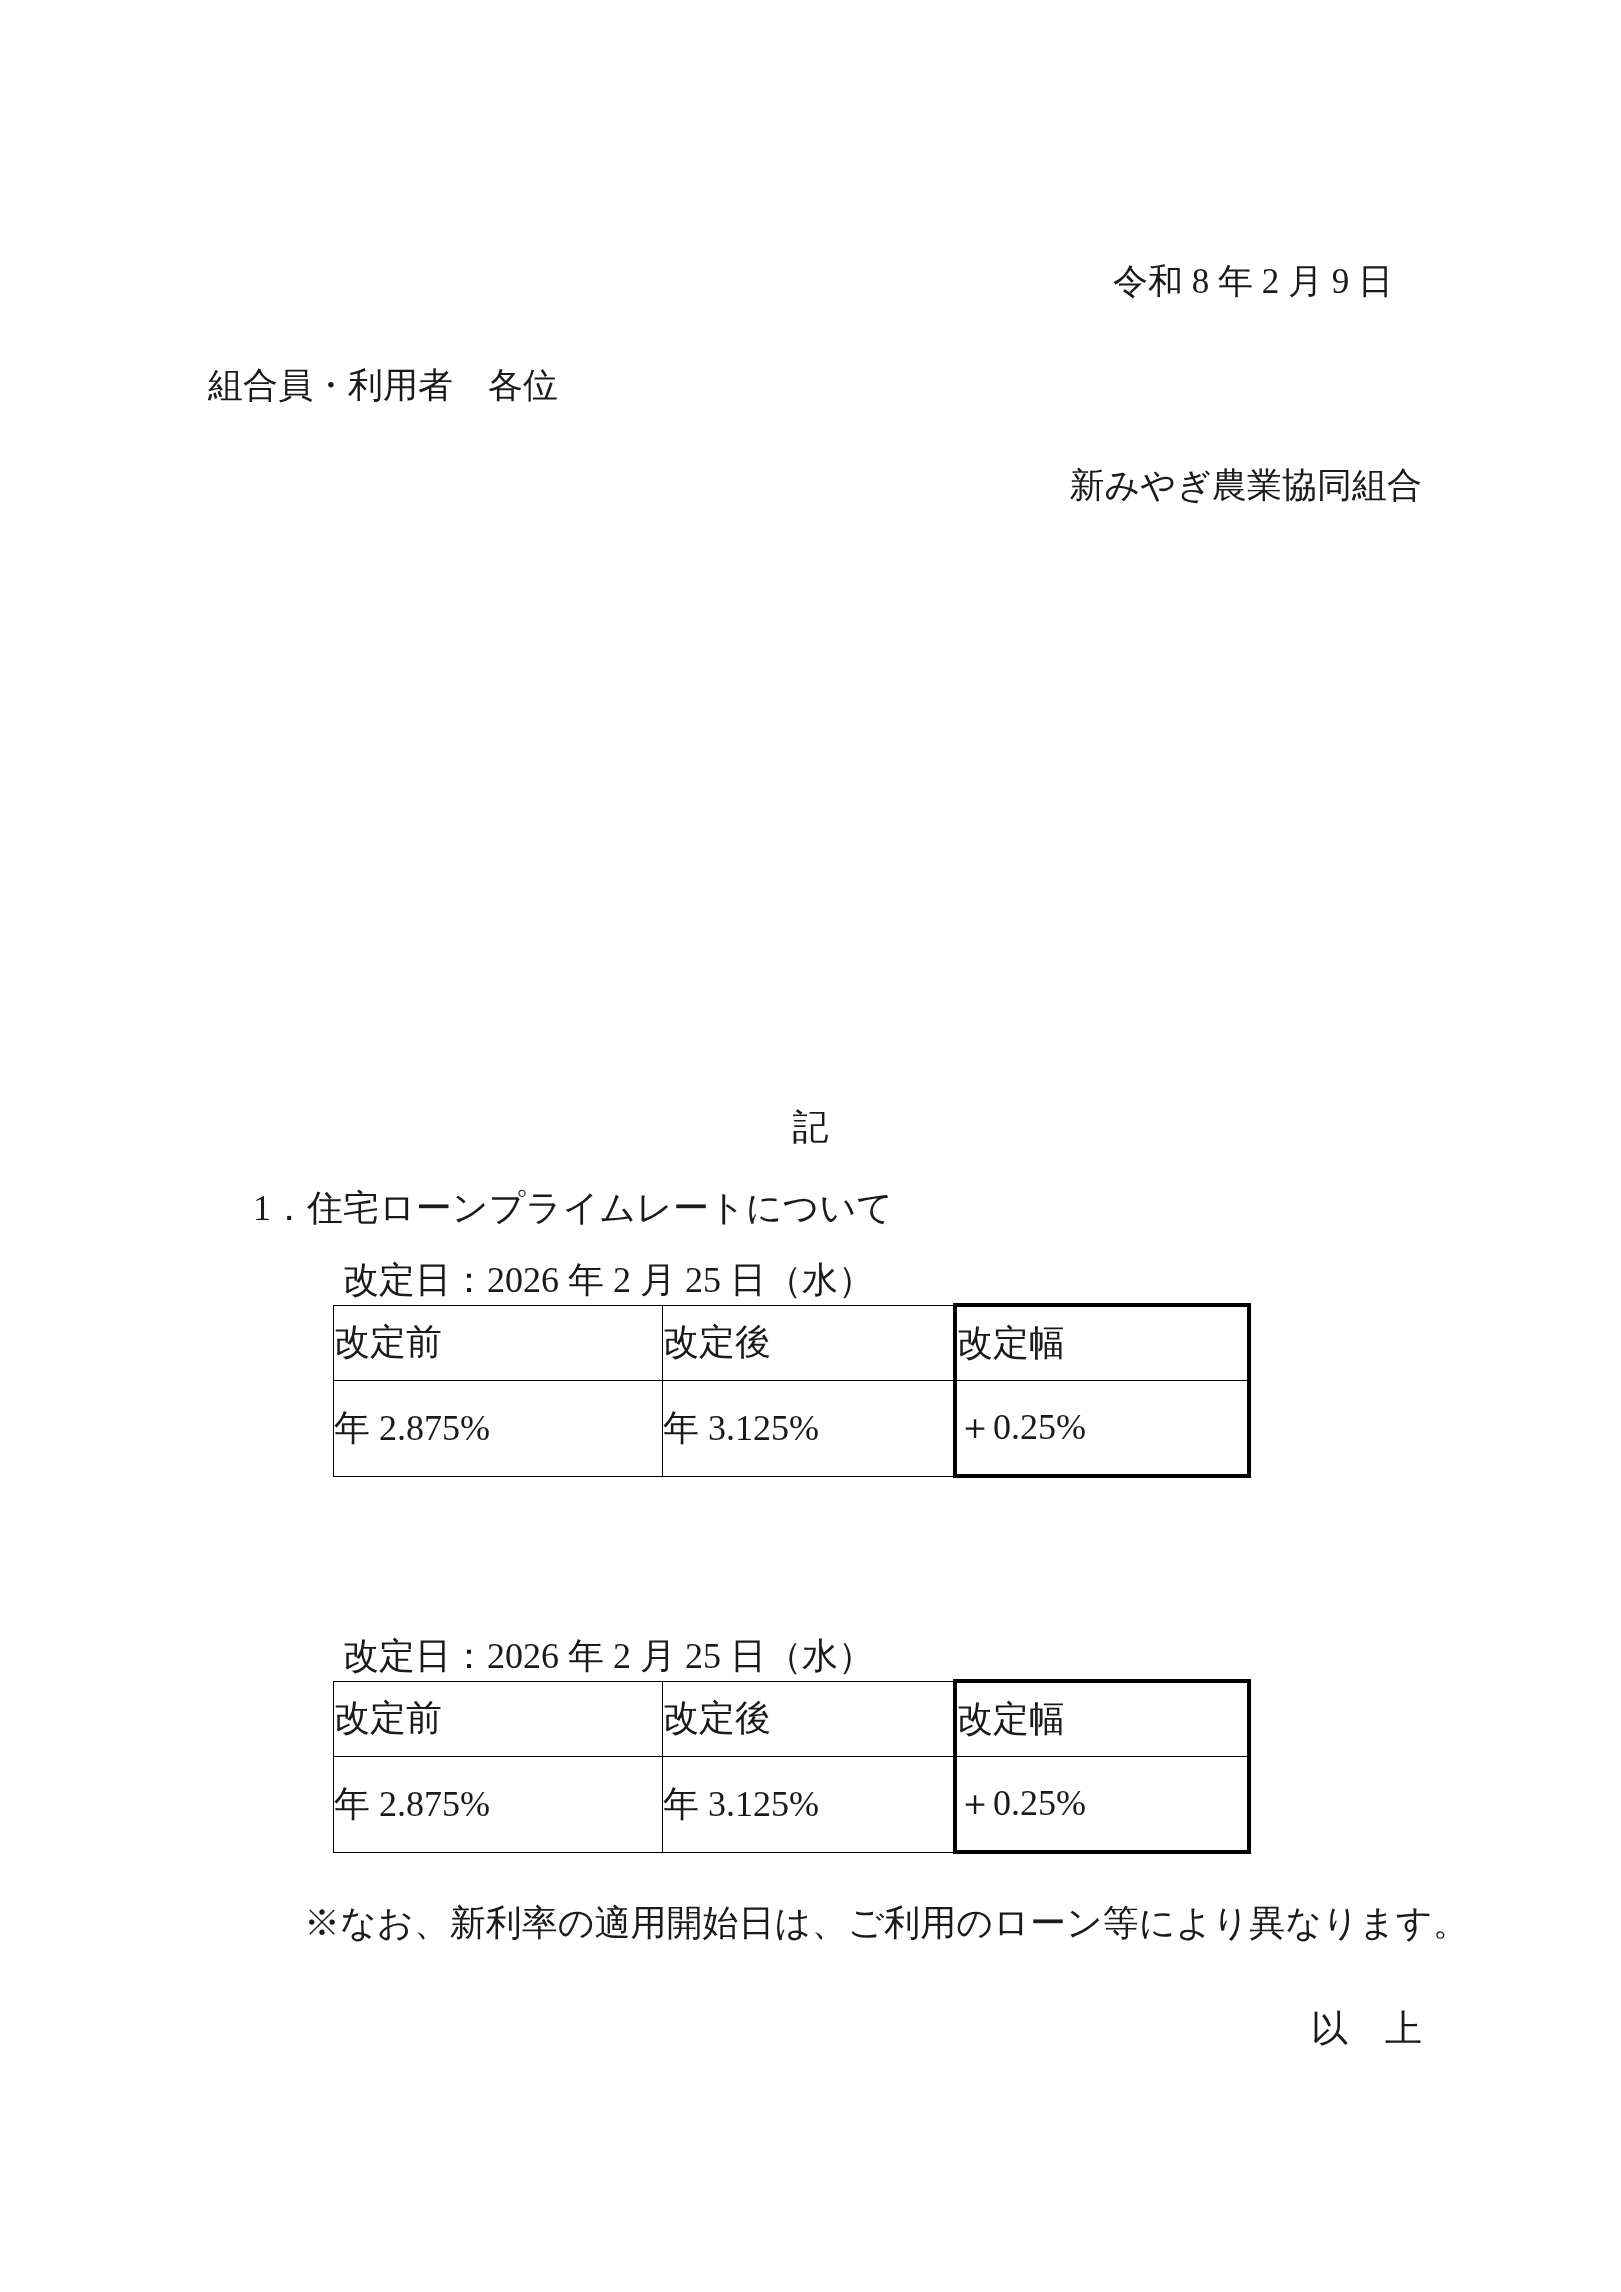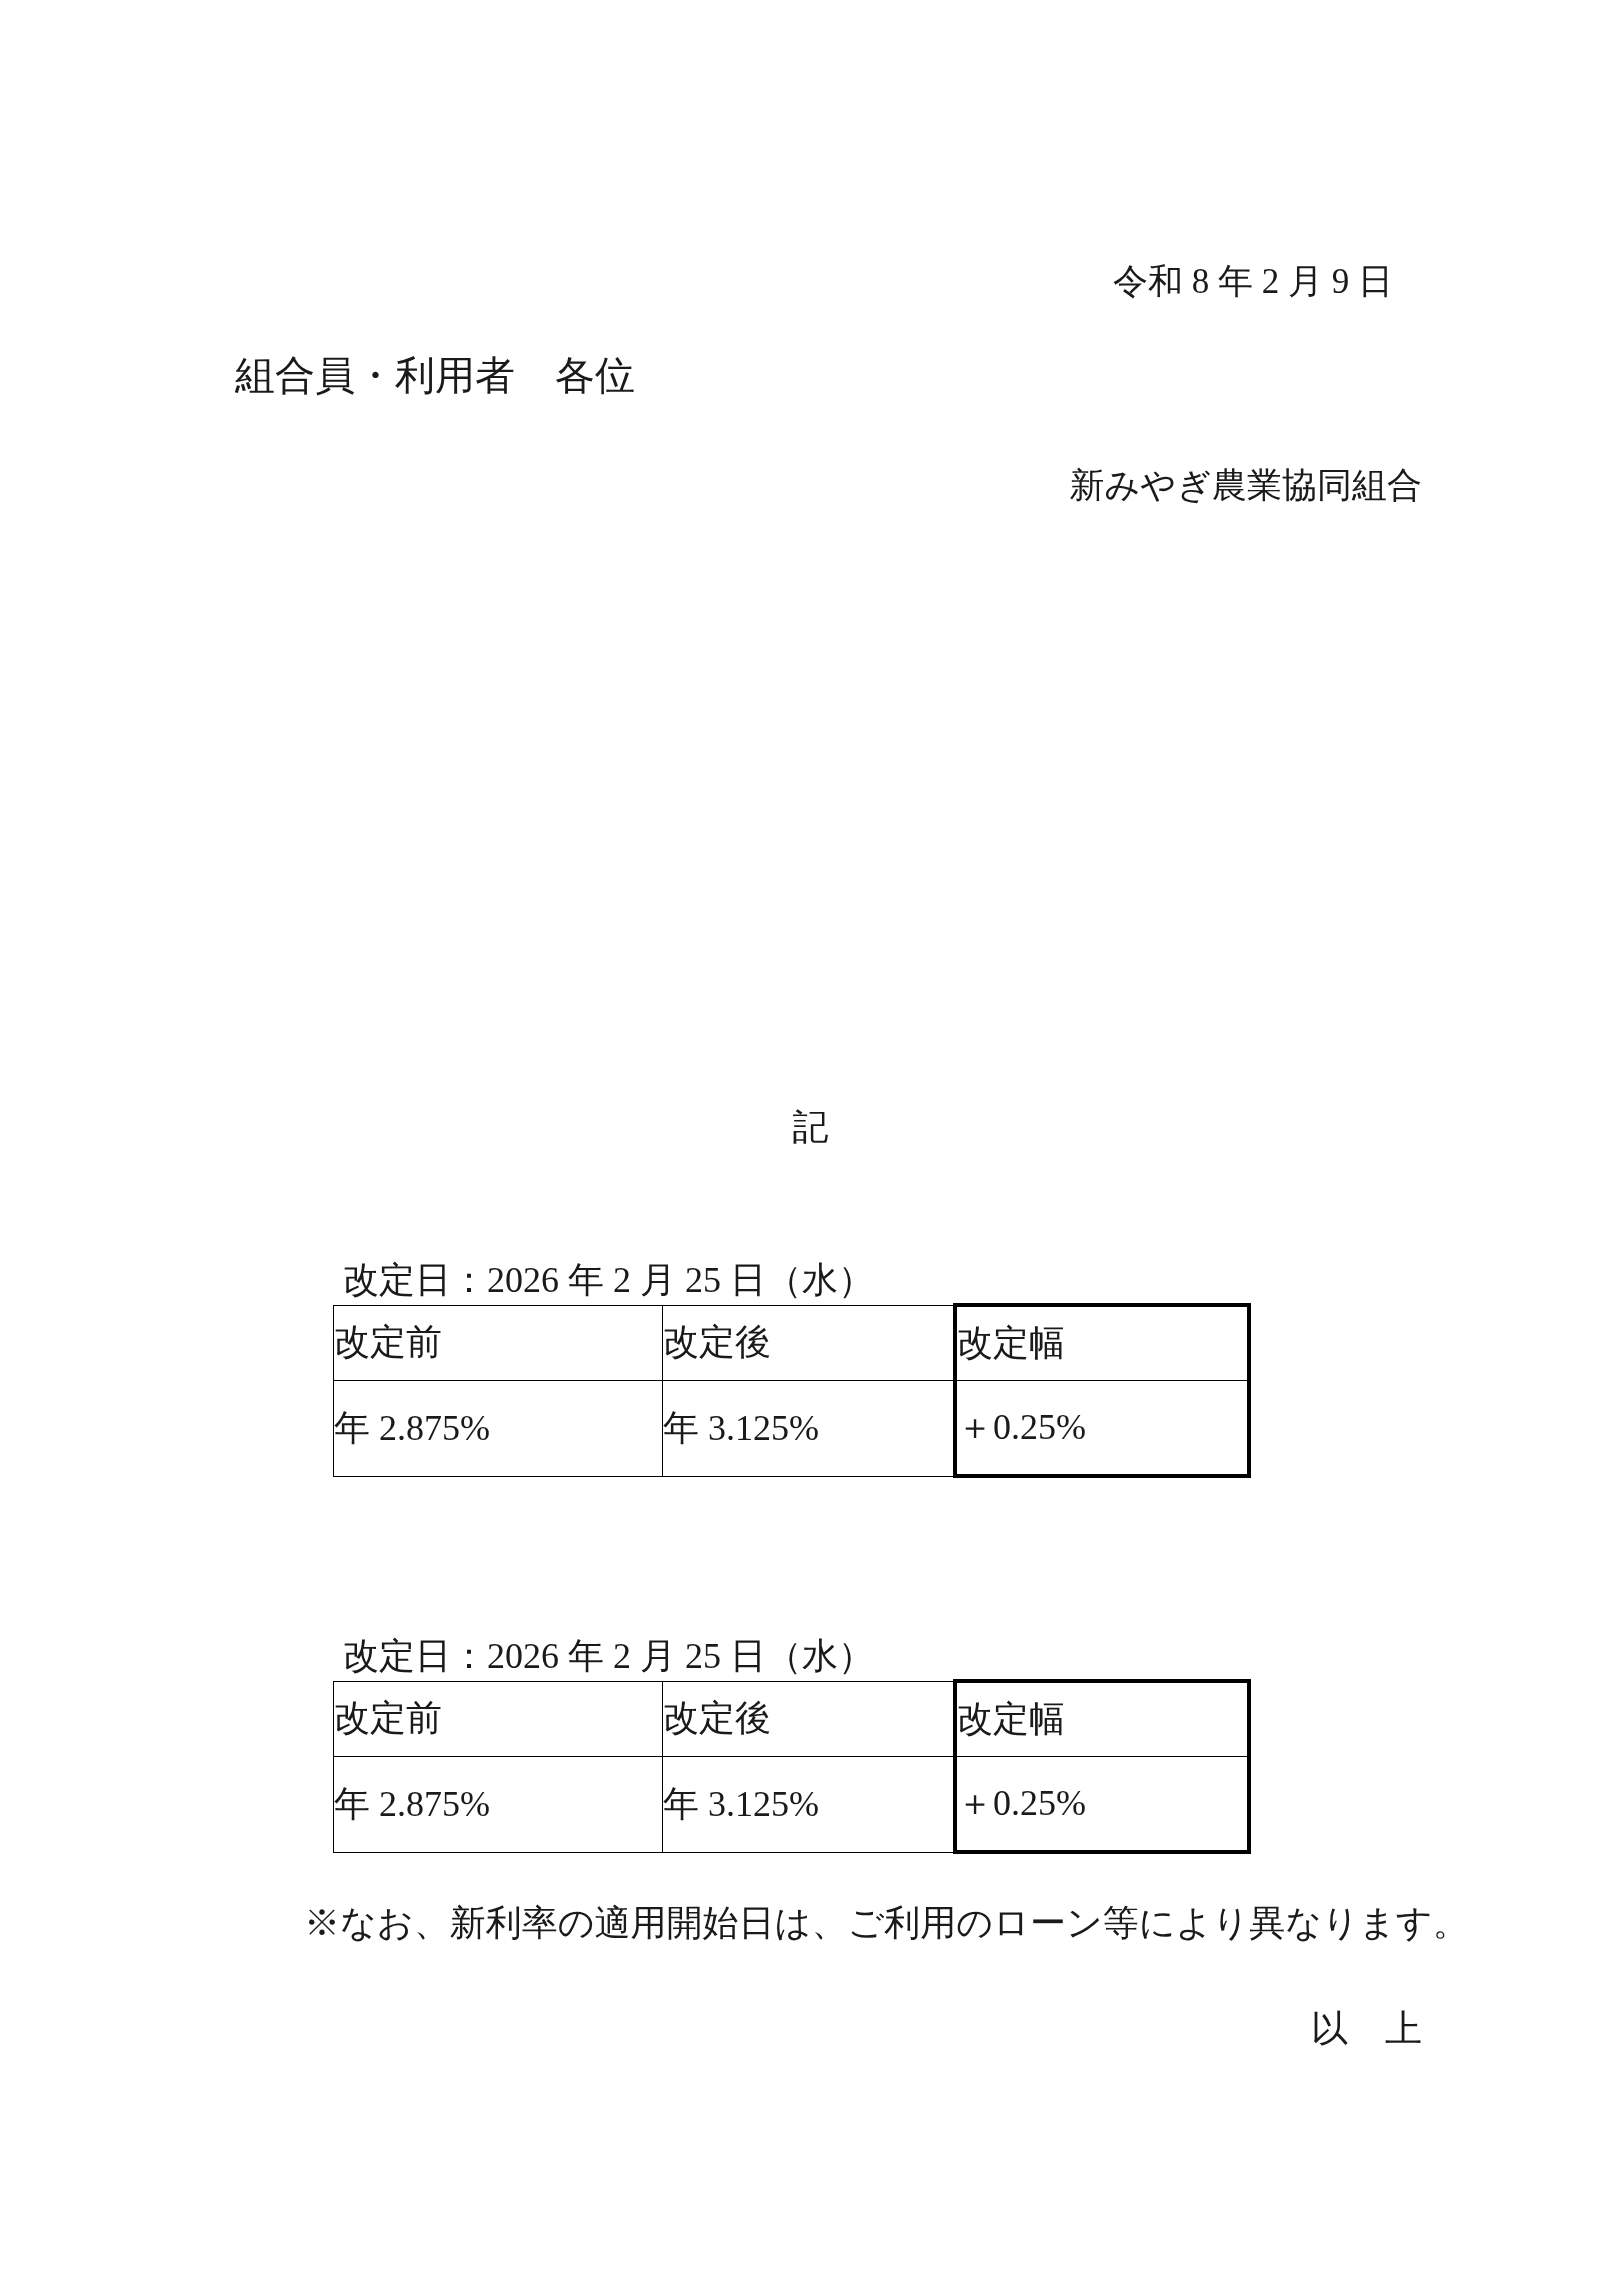--- a/index.html
+++ b/index.html
@@ -8,21 +8,21 @@
     width: 1621px;
     height: 2293px;
     background: #ffffff;
     color: #1a1a1a;
     font-family: "Liberation Serif", "DejaVu Serif", serif;
     overflow: hidden;
   }
   .abs { position: absolute; white-space: nowrap; }
 
   .date-line      { top: 258px;  right: 228px; font-size: 35px; margin-left: 16px; }
-  .addressee-line { top: 348px;  left: 208px;  font-size: 40px; margin-left: 27px; }
+  .addressee-line { top: 362px;  left: 208px;  font-size: 35px; }
   .org-line       { top: 462px;  right: 199px; font-size: 35px; }
 
   .doc-title { top: 629px; left: 296px; font-size: 39px; line-height: 79px; }
 
   .body-para {
     position: absolute;
     top: 851px; left: 212px; width: 1229px;
     font-size: 33px; line-height: 61px;
     text-align: justify;
     white-space: normal;
@@ -71,20 +71,21 @@
   <div class="abs date-line">令和 8 年 2 月 9 日</div>
 
   <div class="abs addressee-line">組合員・利用者　各位</div>
 
   <div class="abs org-line">新みやぎ農業協同組合</div>
 
 
 
   <div class="abs record-marker">記</div>
 
+  <div class="abs sec1-heading">1．住宅ローンプライムレートについて</div>
   <div class="abs sec1-date">改定日：2026 年 2 月 25 日（水）</div>
 
   <table class="rate-table table-1">
     <thead>
       <tr>
         <th class="c1">改定前</th>
         <th class="c2">改定後</th>
         <th class="c3 thick">改定幅</th>
       </tr>
     </thead>

